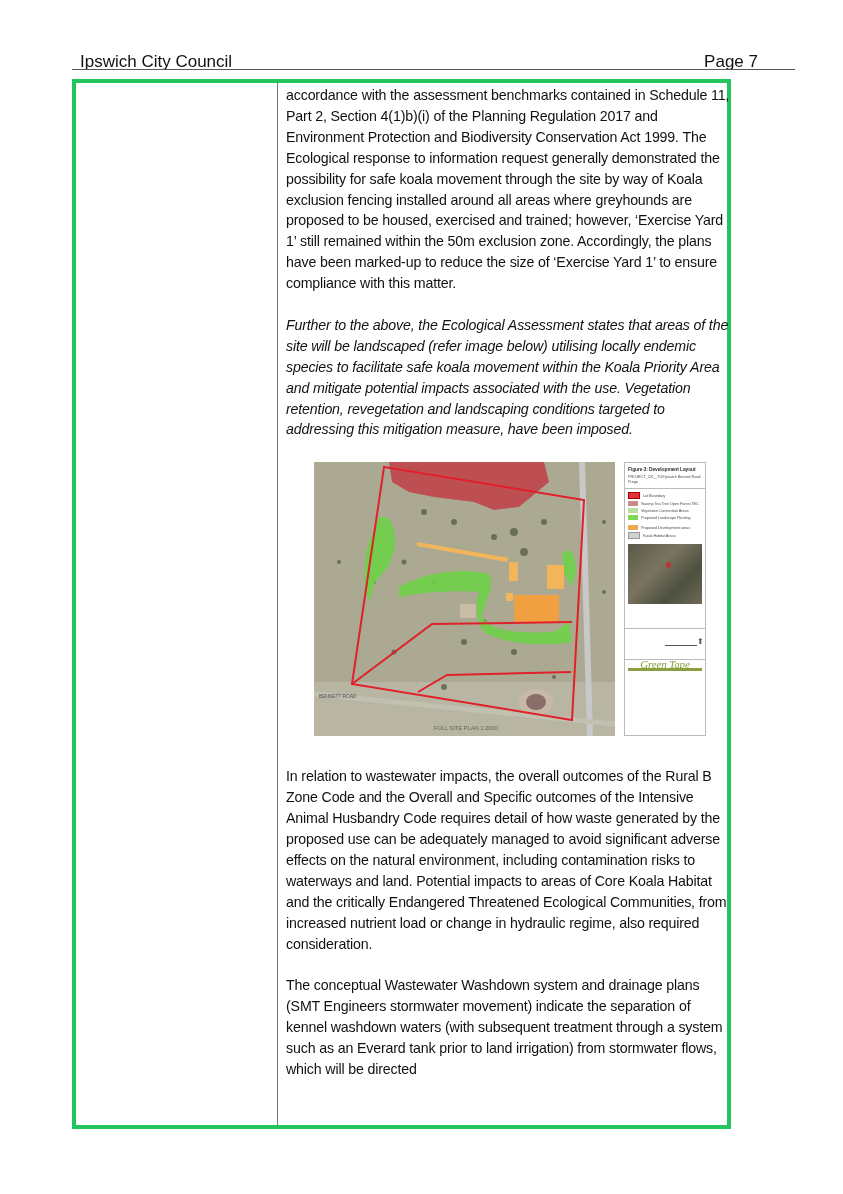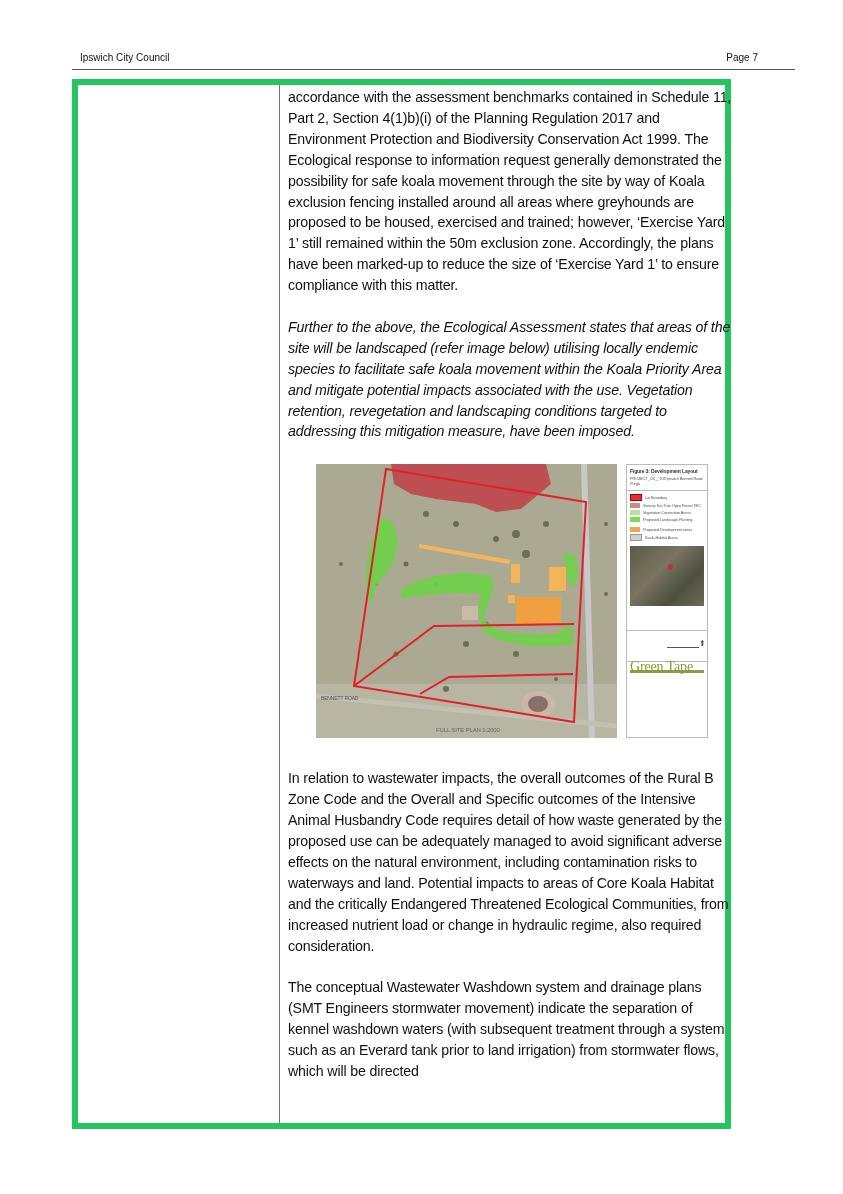--- a/index.html
+++ b/index.html
@@ -1,36 +1,36 @@
 <!DOCTYPE html>
 <html><head>
 <meta charset="utf-8">
 <style>
   html,body{margin:0;padding:0;background:#fff;}
   body{width:843px;height:1194px;position:relative;overflow:hidden;font-family:"Liberation Sans",sans-serif;color:#111;}
-  .header{position:absolute;left:80px;top:52px;width:714px;height:17px;font-size:10px;}
+  .header{position:absolute;left:80px;top:52px;width:714px;height:17px;font-size:17px;}
   .header .left{position:absolute;left:0;top:0;}
   .header .right{position:absolute;right:36px;top:0;}
   .hrule{position:absolute;left:72px;top:69px;width:723px;height:1px;background:#555;}
-  .table{position:absolute;left:72px;top:79px;width:659px;height:1050px;border:6px solid #22c55e;box-sizing:border-box;}
+  .table{position:absolute;left:72px;top:79px;width:659px;height:1050px;border:4px solid #22c55e;box-sizing:border-box;}
   .col-divider{position:absolute;left:201px;top:0;width:1px;height:100%;background:#777;}
   .content{position:absolute;left:210px;top:2px;width:445px;font-size:14.2px;line-height:20.9px;letter-spacing:-0.15px;}
   .content p{margin:0;}
   .p2{margin-top:20.9px!important;font-style:italic;}
   .figure{position:relative;margin:20px 0 0 18px;width:404px;height:278px;}
   .aerial{position:absolute;left:10px;top:2px;width:301px;height:274px;}
   .legend-panel{position:absolute;left:320px;top:2px;width:82px;height:274px;border:1px solid #bbb;box-sizing:border-box;background:#fff;font-size:4px;line-height:5px;color:#555;}
   .legend-panel .title{font-weight:bold;font-size:5px;line-height:6px;padding:3px 3px 0 3px;color:#333;}
   .legend-panel .proj{padding:2px 3px;}
   .legend-panel hr{border:0;border-top:1px solid #bbb;margin:2px 0;}
   .legend-row{display:flex;align-items:center;padding:1px 3px;}
   .sw{width:10px;height:5px;margin-right:3px;flex:none;}
   .minimap{margin:4px 3px;height:60px;background:linear-gradient(135deg,#5a5a48,#7a7460 40%,#4e5040 70%,#6d6a55);position:relative;}
   .minimap .dot{position:absolute;left:38px;top:18px;width:5px;height:6px;background:#b33;border-radius:50%;}
-  .green-tape{font-family:"Liberation Serif",serif;color:#8a9a3a;font-size:14px;padding:0 3px;}
+  .green-tape{font-family:"Liberation Serif",serif;font-style:italic;color:#8a9a3a;font-size:11px;padding:0 3px;text-align:center;}
   .p3{margin-top:28px!important;}
   .p4{margin-top:20.9px!important;}
 </style>
 </head>
 <body>
 
 <div class="header">
   <span class="left">Ipswich City Council</span>
   <span class="right">Page 7</span>
 </div>

